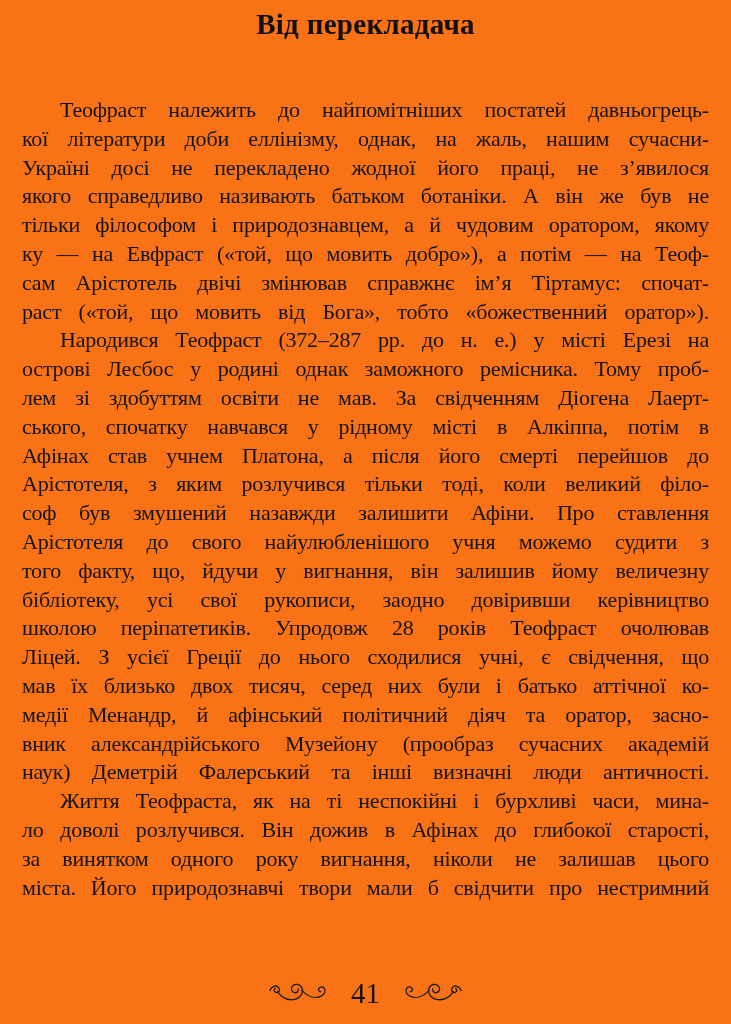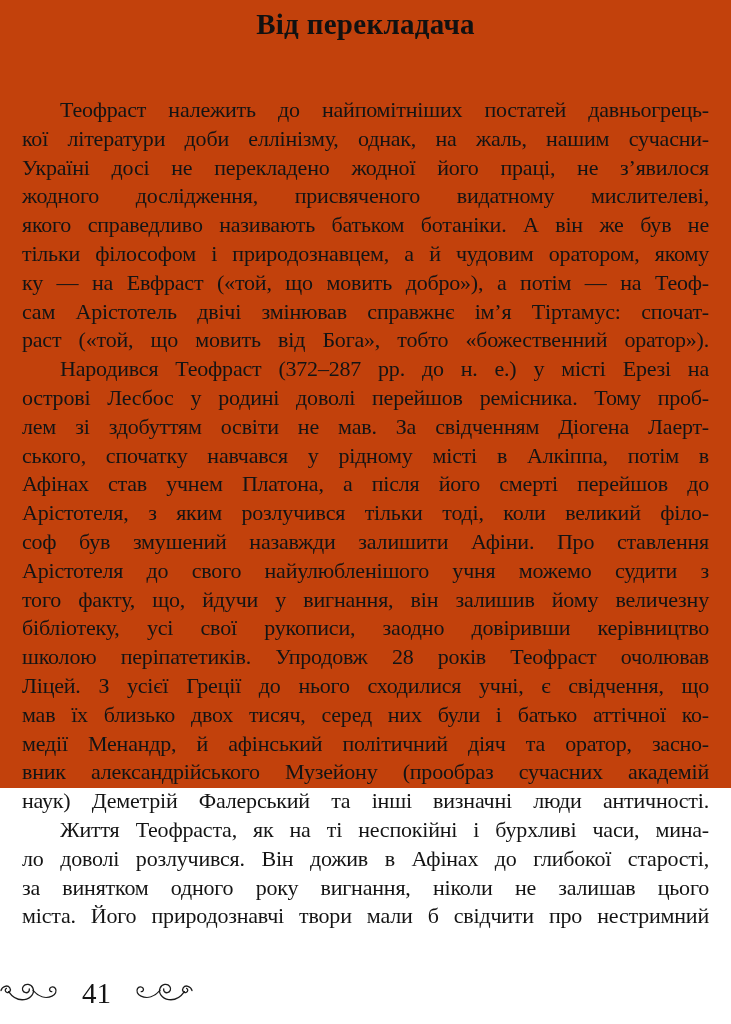--- a/index.html
+++ b/index.html
@@ -6,22 +6,22 @@
     margin: 0;
     padding: 0;
     width: 731px;
     height: 1024px;
     background: #ffffff;
     overflow: hidden;
   }
   .page {
     position: relative;
     width: 731px;
-    height: 788px;
-    background: #c2410c;
+    height: 1024px;
+    background: #f97316;
     color: #141414;
     font-family: "Liberation Serif", "DejaVu Serif", serif;
   }
   .title {
     margin: 0;
     padding-top: 7px;
     text-align: center;
     font-size: 29px;
     line-height: 34px;
     font-weight: bold;
@@ -45,21 +45,21 @@
     white-space: normal;
     color: #141414;
   }
   .line.indent { text-indent: 38px; }
   .footer {
     position: absolute;
     left: 0;
     top: 976px;
     width: 731px;
     display: flex;
-    justify-content: flex-start;
+    justify-content: center;
     align-items: center;
     gap: 24px;
   }
   .page-number {
     font-size: 29px;
     line-height: 34px;
     color: #141414;
   }
   .flourish { display: inline-flex; align-items: center; }
   .flourish svg { display: block; }
@@ -70,30 +70,29 @@
 
 <div class="page">
 
   <h1 class="title">Від перекладача</h1>
 
   <div class="body-text">
       <div class="paragraph">
         <div class="line indent">Теофраст належить до найпомітніших постатей давньогрець-</div>
         <div class="line">кої літератури доби еллінізму, однак, на жаль, нашим сучасни-</div>
         <div class="line">Україні досі не перекладено жодної його праці, не з’явилося</div>
-        <div class="line">жодного дослідження, присвяченого видатному мислителеві,</div>
         <div class="line">якого справедливо називають батьком ботаніки. А він же був не</div>
         <div class="line">тільки філософом і природознавцем, а й чудовим оратором, якому</div>
         <div class="line">ку — на Евфраст («той, що мовить добро»), а потім — на Теоф-</div>
         <div class="line">сам Арістотель двічі змінював справжнє ім’я Тіртамус: спочат-</div>
         <div class="line">раст («той, що мовить від Бога», тобто «божественний оратор»).</div>
       </div>
       <div class="paragraph">
         <div class="line indent">Народився Теофраст (372–287 рр. до н. е.) у місті Ерезі на</div>
-        <div class="line">острові Лесбос у родині доволі перейшов ремісника. Тому проб-</div>
+        <div class="line">острові Лесбос у родині однак заможного ремісника. Тому проб-</div>
         <div class="line">лем зі здобуттям освіти не мав. За свідченням Діогена Лаерт-</div>
         <div class="line">ського, спочатку навчався у рідному місті в Алкіппа, потім в</div>
         <div class="line">Афінах став учнем Платона, а після його смерті перейшов до</div>
         <div class="line">Арістотеля, з яким розлучився тільки тоді, коли великий філо-</div>
         <div class="line">соф був змушений назавжди залишити Афіни. Про ставлення</div>
         <div class="line">Арістотеля до свого найулюбленішого учня можемо судити з</div>
         <div class="line">того факту, що, йдучи у вигнання, він залишив йому величезну</div>
         <div class="line">бібліотеку, усі свої рукописи, заодно довіривши керівництво</div>
         <div class="line">школою періпатетиків. Упродовж 28 років Теофраст очолював</div>
         <div class="line">Ліцей. З усієї Греції до нього сходилися учні, є свідчення, що</div>

